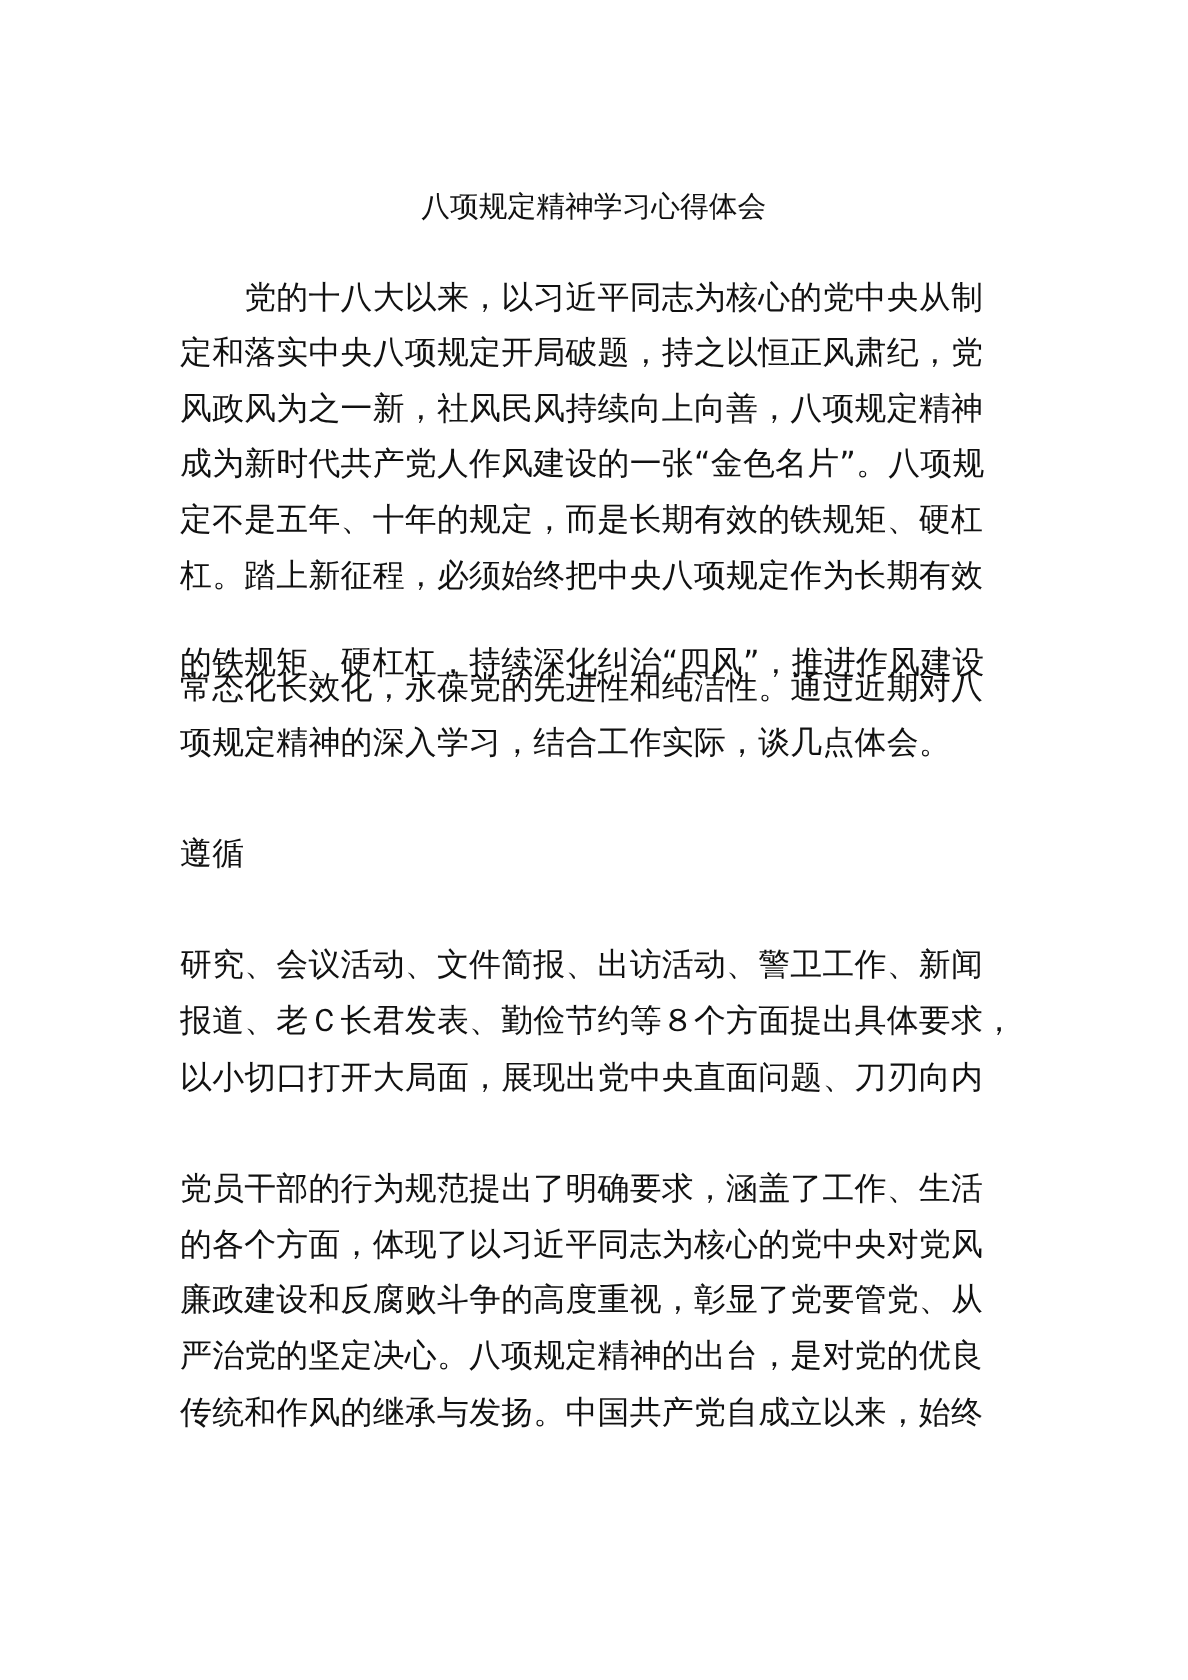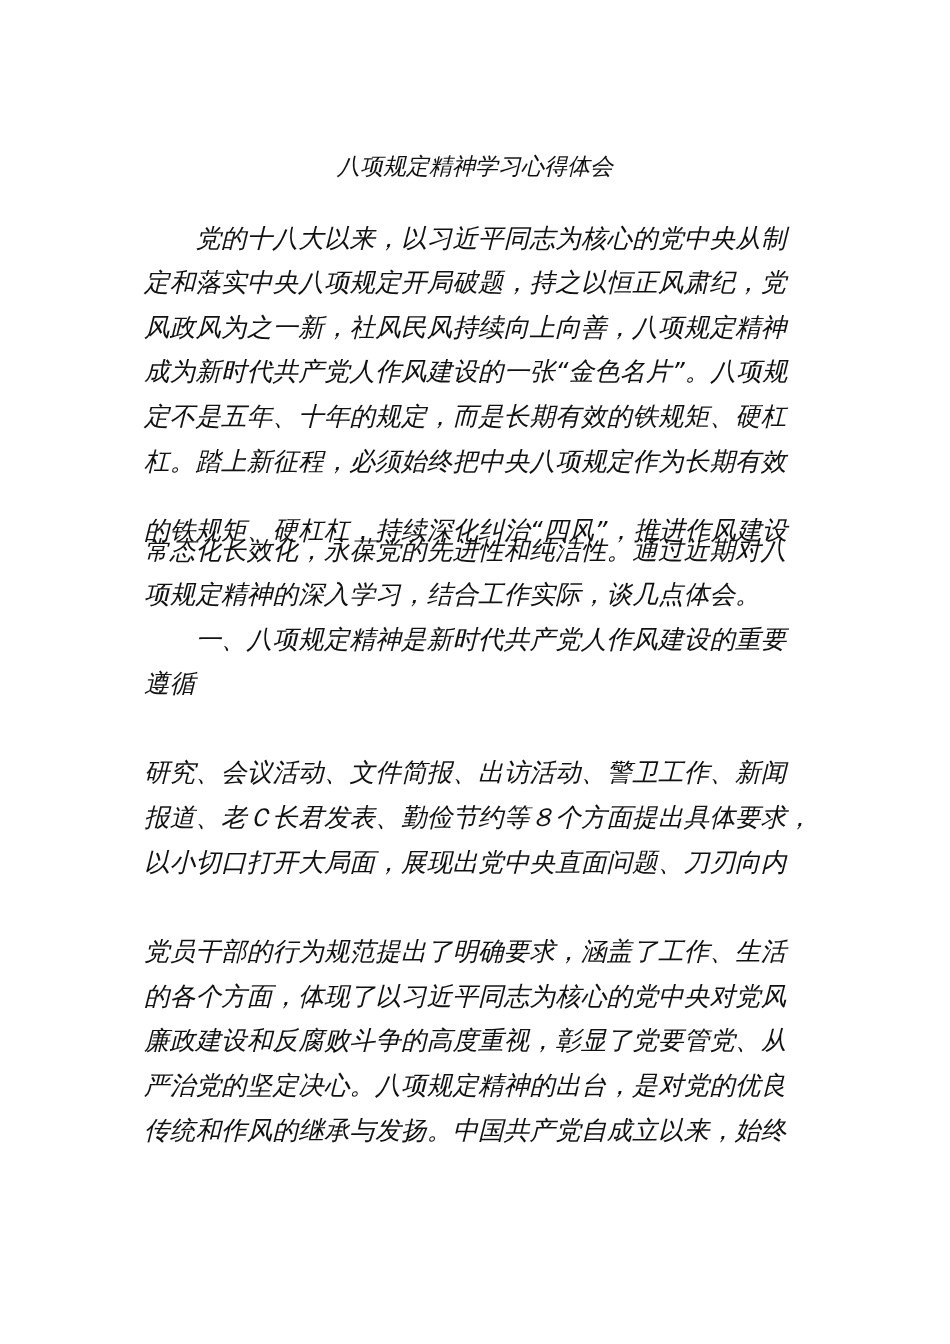--- a/index.html
+++ b/index.html
@@ -14,21 +14,20 @@
       overflow: hidden;
       font-family: "DejaVu Sans", "Liberation Sans", sans-serif;
       color: #111111;
     }
     .page {
       position: absolute;
       left: 0; top: 0;
       width: 950px;
       height: 1344px;
       background: #ffffff;
-      font-style: italic;
     }
     .title {
       position: absolute;
       left: 0;
       width: 950px;
       top: 150px;
       text-align: center;
       font-size: 23px;
       line-height: 32px;
       letter-spacing: 0px;
@@ -52,21 +51,20 @@
 
   <div class="line" style="top:221px">　　党的十八大以来，以习近平同志为核心的党中央从制</div>
   <div class="line" style="top:265px">定和落实中央八项规定开局破题，持之以恒正风肃纪，党</div>
   <div class="line" style="top:310px">风政风为之一新，社风民风持续向上向善，八项规定精神</div>
   <div class="line" style="top:354px">成为新时代共产党人作风建设的一张“金色名片”。八项规</div>
   <div class="line" style="top:399px">定不是五年、十年的规定，而是长期有效的铁规矩、硬杠</div>
   <div class="line" style="top:444px">杠。踏上新征程，必须始终把中央八项规定作为长期有效</div>
   <div class="line" style="top:513px">的铁规矩、硬杠杠，持续深化纠治“四风”，推进作风建设</div>
   <div class="line" style="top:533px">常态化长效化，永葆党的先进性和纯洁性。通过近期对八</div>
   <div class="line" style="top:577px">项规定精神的深入学习，结合工作实际，谈几点体会。</div>
-  <div class="line" style="top:622px">　　一、八项规定精神是新时代共产党人作风建设的重要</div>
   <div class="line" style="top:666px">遵循</div>
   <div class="line" style="top:755px">研究、会议活动、文件简报、出访活动、警卫工作、新闻</div>
   <div class="line" style="top:800px">报道、老Ｃ长君发表、勤俭节约等８个方面提出具体要求，</div>
   <div class="line" style="top:845px">以小切口打开大局面，展现出党中央直面问题、刀刃向内</div>
   <div class="line" style="top:934px">党员干部的行为规范提出了明确要求，涵盖了工作、生活</div>
   <div class="line" style="top:979px">的各个方面，体现了以习近平同志为核心的党中央对党风</div>
   <div class="line" style="top:1023px">廉政建设和反腐败斗争的高度重视，彰显了党要管党、从</div>
   <div class="line" style="top:1068px">严治党的坚定决心。八项规定精神的出台，是对党的优良</div>
   <div class="line" style="top:1113px">传统和作风的继承与发扬。中国共产党自成立以来，始终</div>
 </div>

